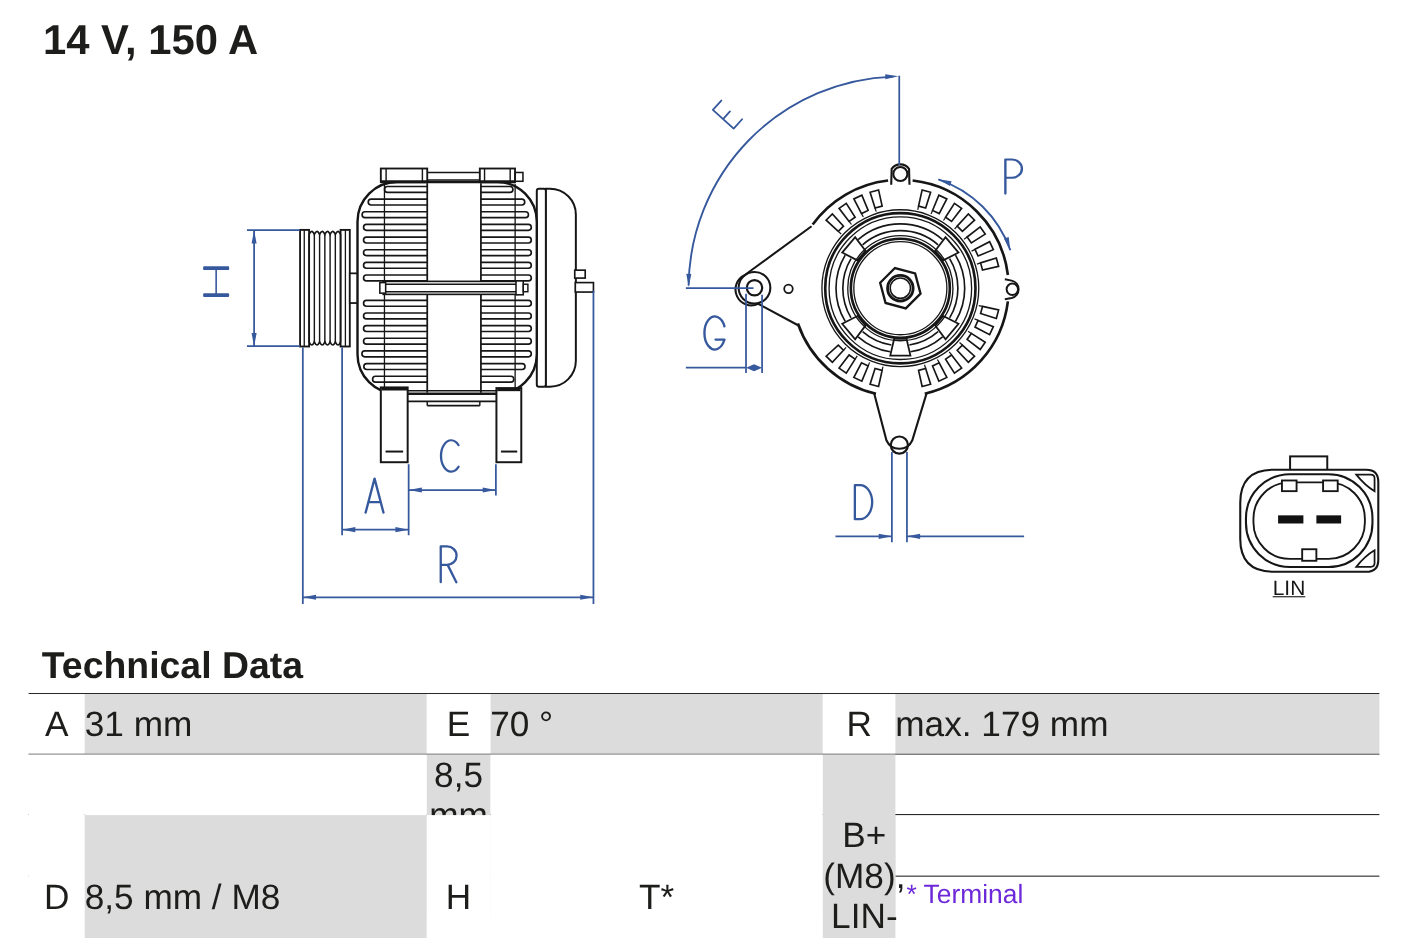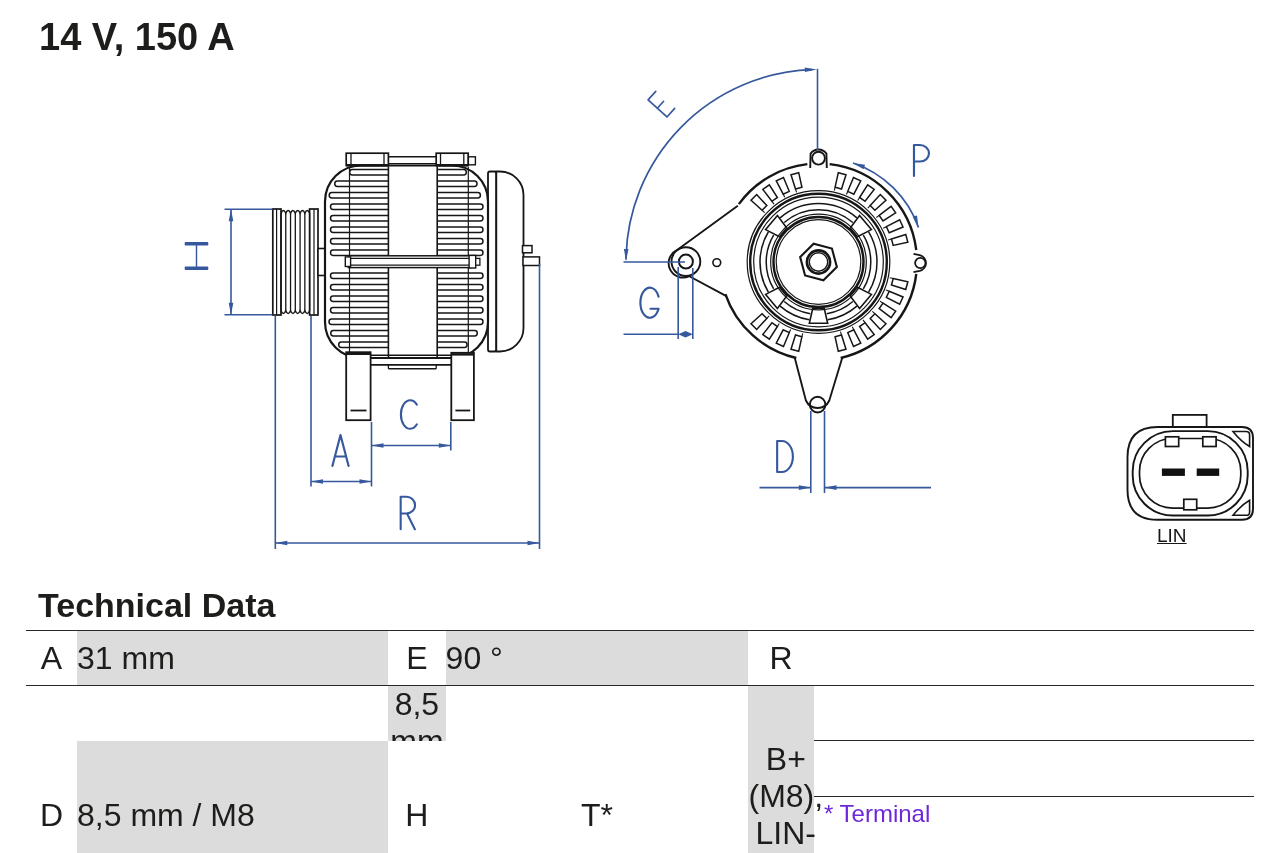--- a/index.html
+++ b/index.html
@@ -278,22 +278,23 @@
 
   <div class="lin-label">LIN</div>
 
   <div class="tech-title">Technical Data</div>
 
   <div id="tech-table">
     <div class="t-row">
       <div class="t-label">A</div>
       <div class="t-value">31 mm</div>
       <div class="t-label">E</div>
-      <div class="t-value">90 °</div>
+      <div class="t-value">70 °</div>
       <div class="t-label">R</div>
+      <div class="t-value">max. 179 mm</div>
     </div>
     <div class="t-row">
       <div class="t-label">C</div>
       <div class="t-label">G</div>
       <div class="t-value">8,5 mm / M8</div>
       <div class="t-label">P</div>
       <div class="t-value">
         <svg width="44" height="44" viewBox="0 0 44 44" style="margin-left:2px">
           <path d="M 25.78 6.24 A 16 16 0 1 1 9.14 30" fill="none" stroke="#141414" stroke-width="2.7"></path>
           <path d="M 7.96 27.47 A 16 16 0 0 1 20.77 6.16" fill="none" stroke="#141414" stroke-width="2.7" stroke-dasharray="6.1 5.3"></path>

